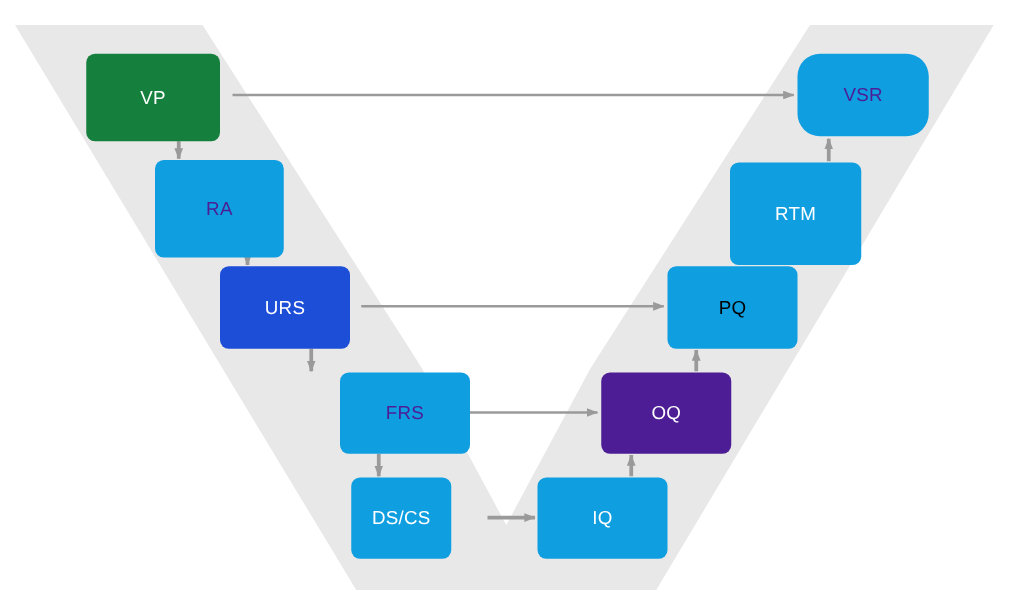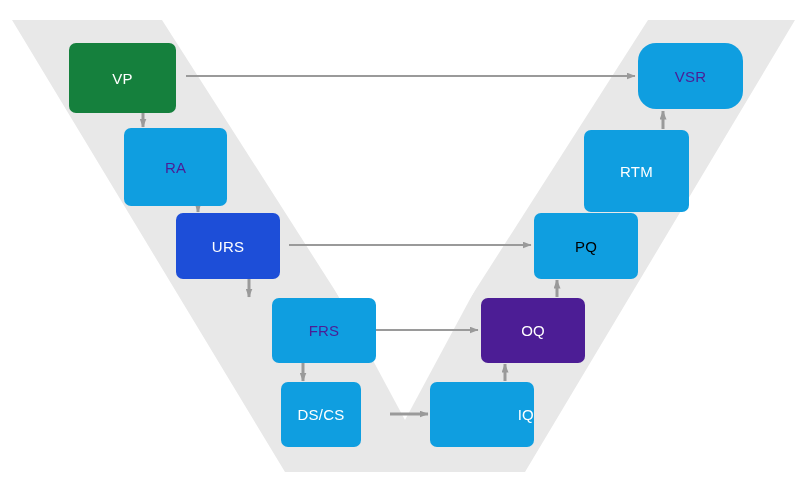--- a/index.html
+++ b/index.html
@@ -83,21 +83,21 @@
       </div>
       <div class="node-box" style="left: 176px; top: 213px; width: 104px; height: 66px; background: #1d4ed8; color: rgb(255, 255, 255);">
         <span class="node-label">URS</span>
       </div>
       <div class="node-box" style="left: 226px; top: 298px; width: 104px; height: 65px; background: rgb(15, 158, 224); color: #4c1d95; margin-left: 46px;">
         <span class="node-label">FRS</span>
       </div>
       <div class="node-box" style="left: 281px; top: 382px; width: 80px; height: 65px; background: rgb(15, 158, 224); color: rgb(255, 255, 255);">
         <span class="node-label">DS/CS</span>
       </div>
-      <div class="node-box" style="left: 430px; top: 382px; width: 104px; height: 65px; background: rgb(15, 158, 224); color: rgb(255, 255, 255); justify-content: flex-end;">
+      <div class="node-box" style="left: 430px; top: 382px; width: 104px; height: 65px; background: rgb(15, 158, 224); color: rgb(255, 255, 255);">
         <span class="node-label">IQ</span>
       </div>
       <div class="node-box" style="left: 481px; top: 298px; width: 104px; height: 65px; background: #4c1d95; color: rgb(255, 255, 255); justify-content: center;">
         <span class="node-label">OQ</span>
       </div>
       <div class="node-box" style="left: 534px; top: 213px; width: 104px; height: 66px; background: rgb(15, 158, 224); color: #000000;">
         <span class="node-label">PQ</span>
       </div>
       <div class="node-box" style="left: 584px; top: 130px; width: 105px; height: 82px; background: rgb(15, 158, 224); color: rgb(255, 255, 255);">
         <span class="node-label">RTM</span>

